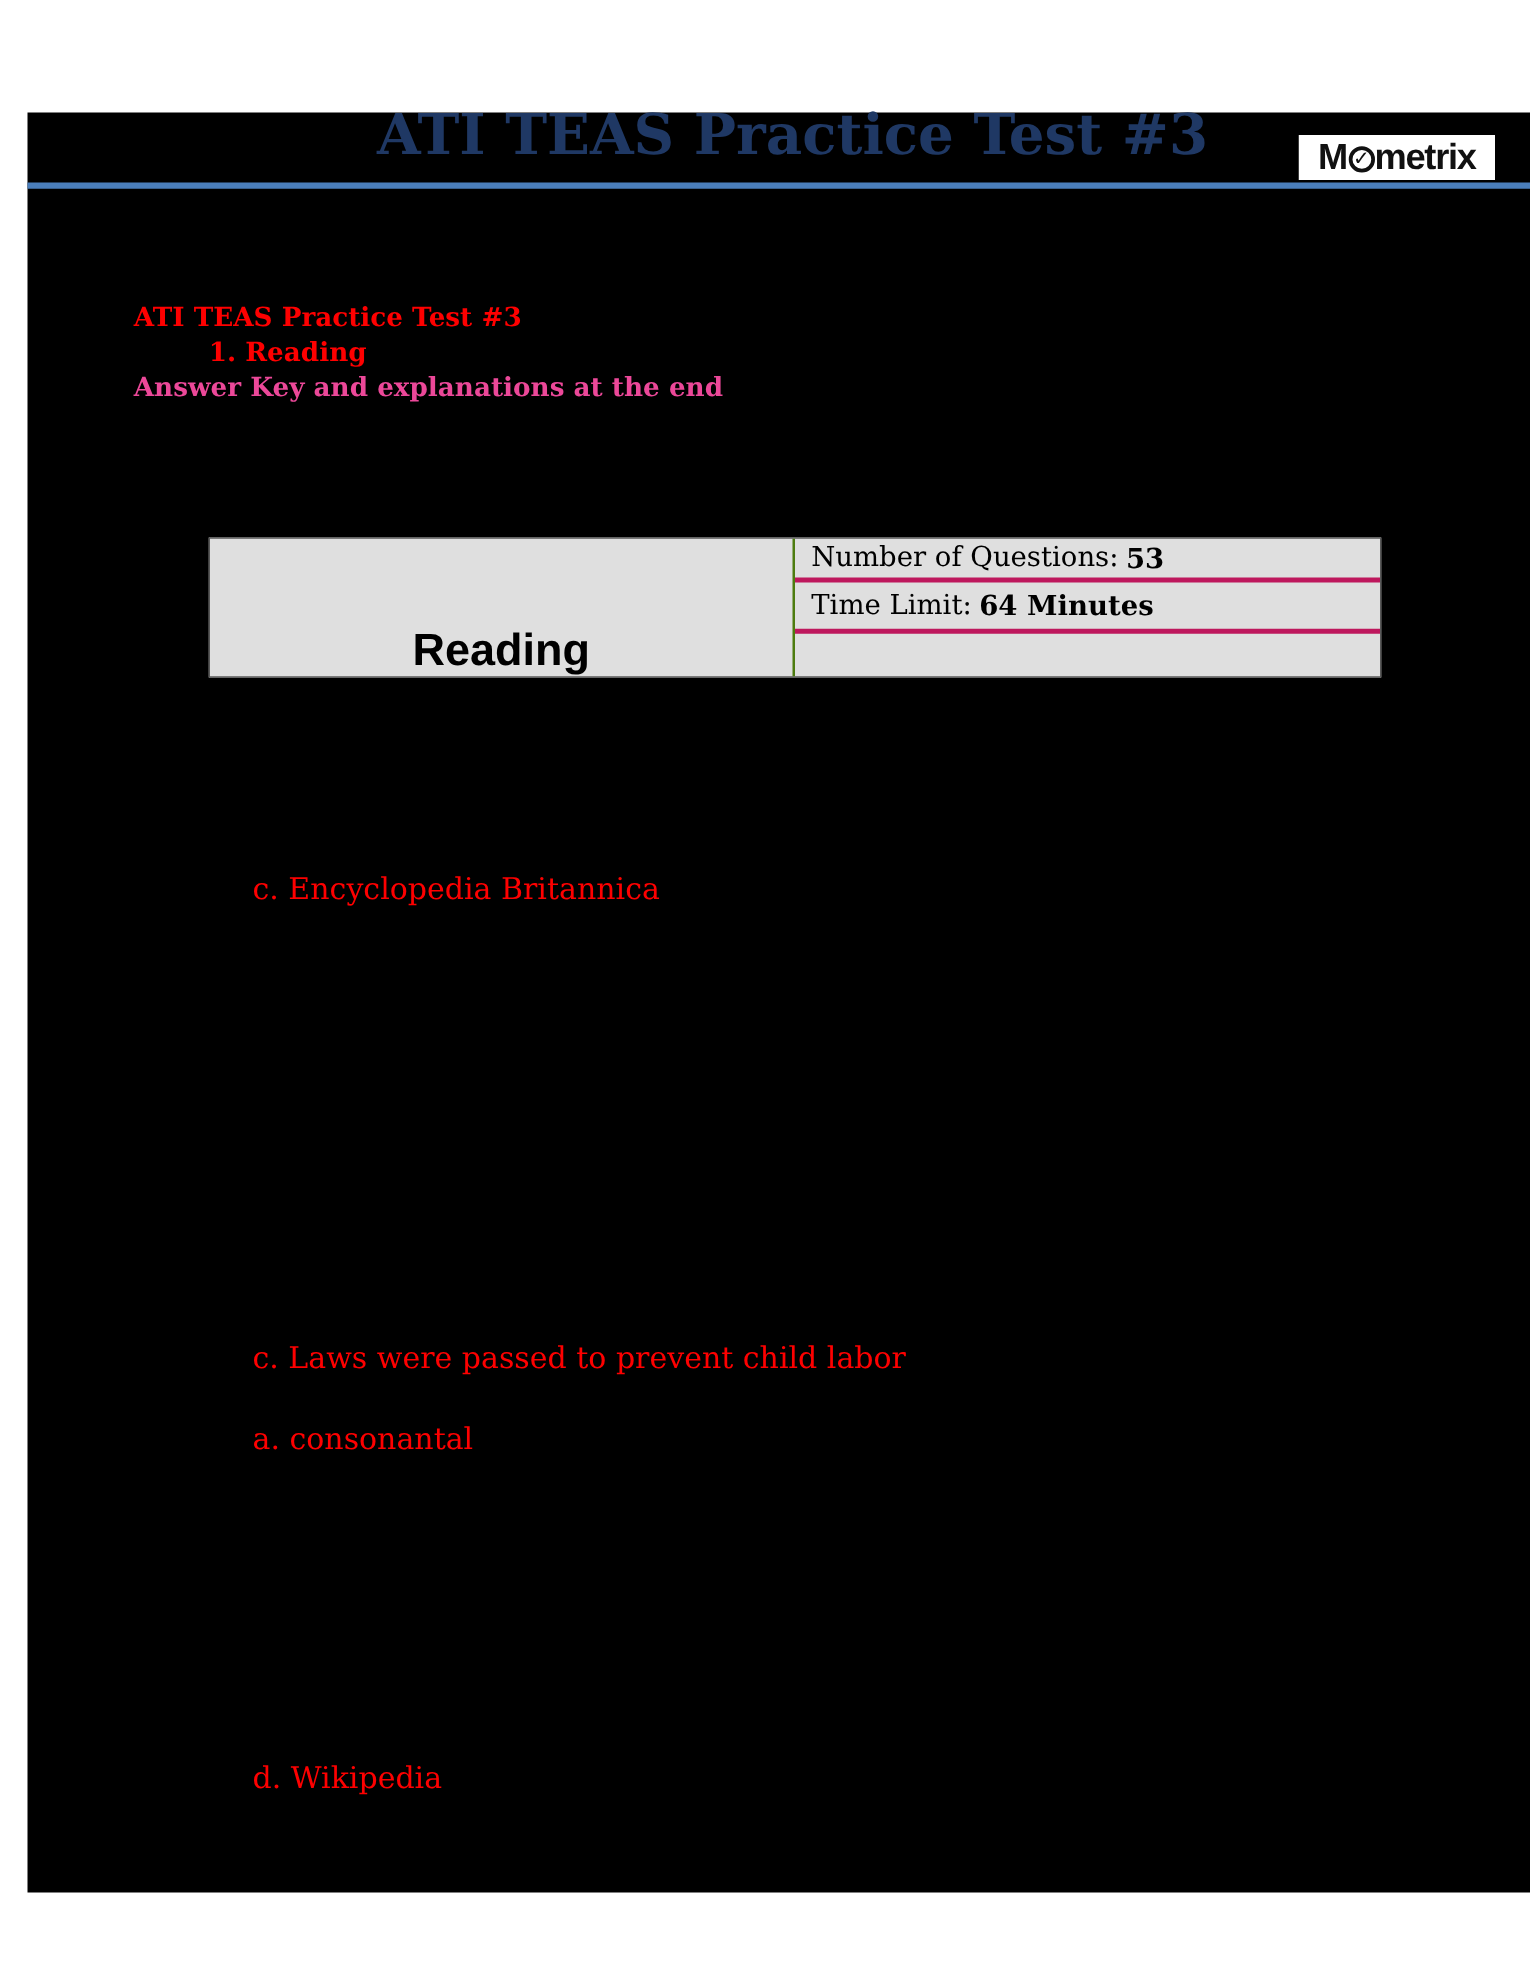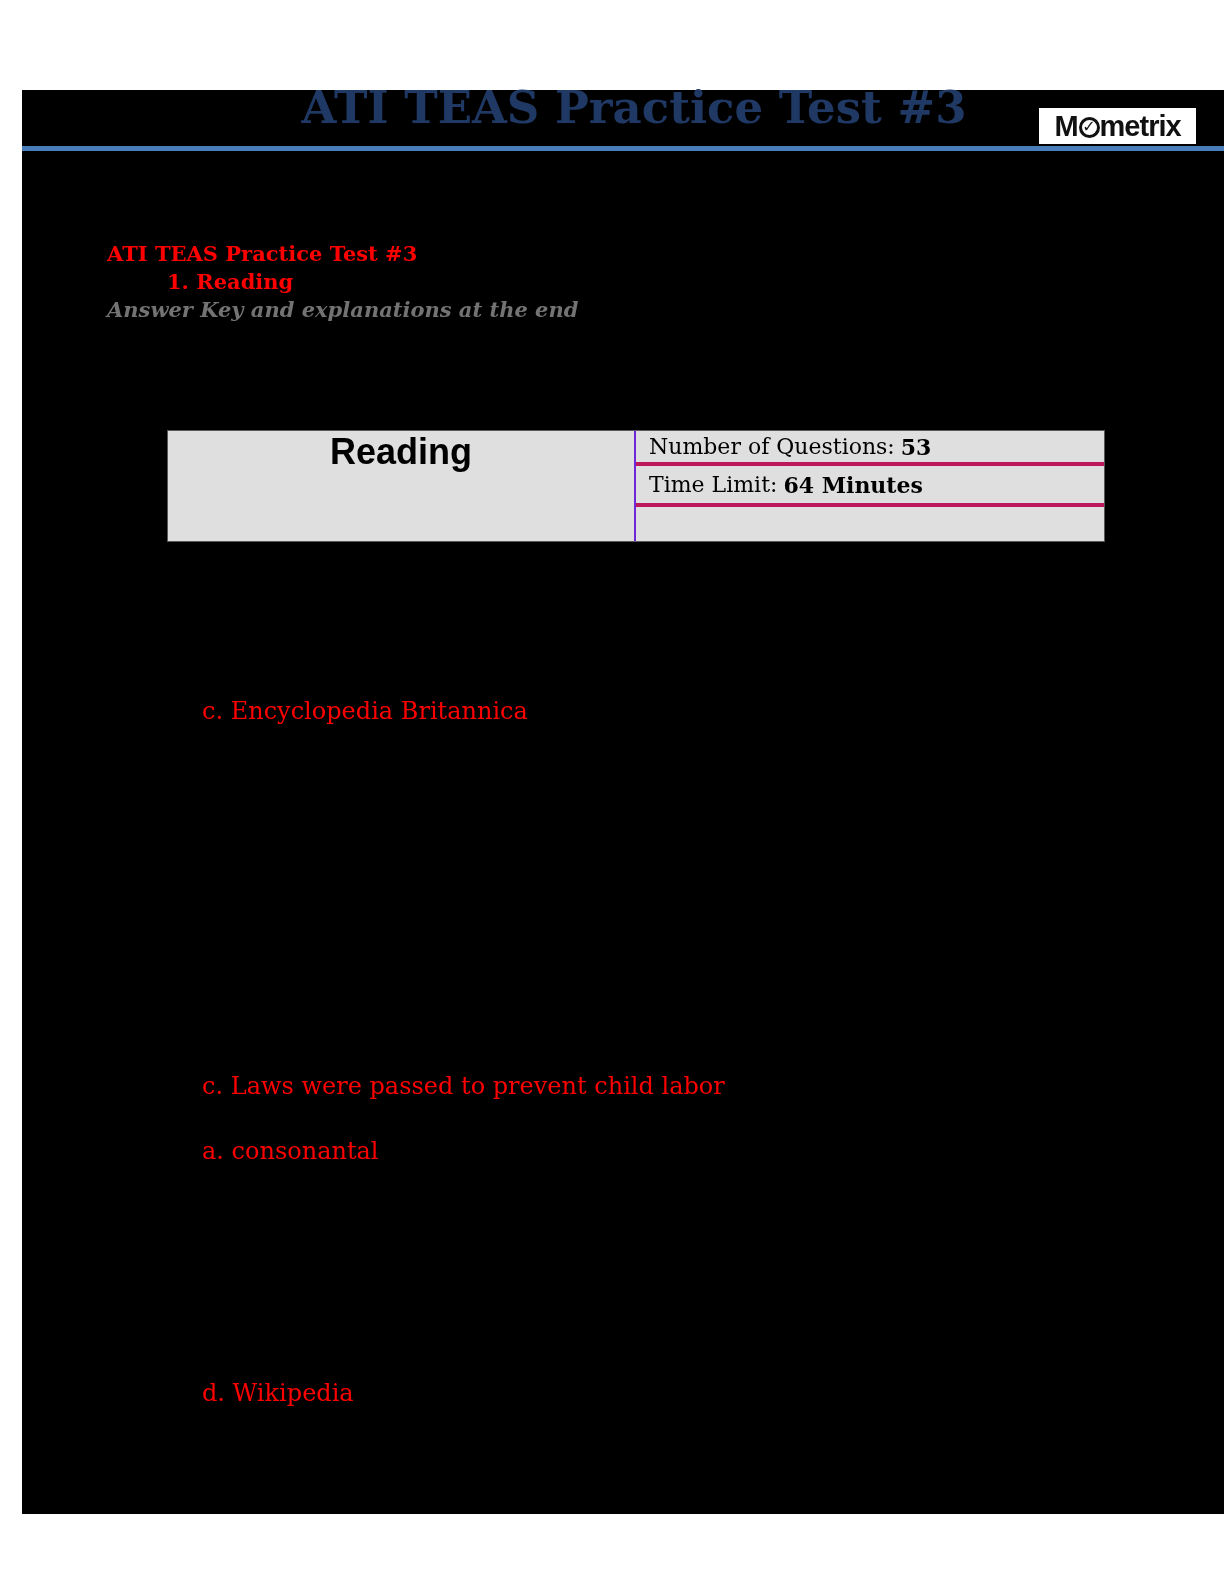--- a/index.html
+++ b/index.html
@@ -31,30 +31,30 @@
     font-size:16px;line-height:1;margin:0 0px 0 1px;transform:translateY(1px);
     font-family:"DejaVu Sans",sans-serif;letter-spacing:0;
   }
   .header-rule{position:absolute;left:0;top:146px;width:1224px;height:5px;background:#4A7EBB;}
 
   
   .toc{position:absolute;left:85px;top:240px;
     font-family:"DejaVu Serif","Liberation Serif",serif;font-weight:bold;
     font-size:21px;line-height:28px;color:#FE0000;white-space:nowrap;}
   .toc-item{margin-left:60px;}
-  .toc-note{color:#737373;font-style:italic;}
+  .toc-note{color:#ec4899;}
 
   
   .section-table{
     position:absolute;left:145px;top:430px;width:938px;height:112px;
     display:flex;border:1px solid #595959;background:#DFDFDF;
   }
   .section-title-cell{
-    width:468px;border-right:2px solid #6d28d9;
-    display:flex;align-items:flex-start;justify-content:center;
+    width:468px;border-right:2px solid #4d7c0f;
+    display:flex;align-items:flex-end;justify-content:center;
   }
   .section-title{
     font-family:"Liberation Sans",sans-serif;font-weight:bold;
     font-size:36px;color:#000000;letter-spacing:0px;
   }
   .section-info{flex:1;display:flex;flex-direction:column;}
   .info-row{
     height:35px;display:flex;align-items:center;padding-left:13px;
     font-size:22px;color:#000000;white-space:nowrap;
     border-bottom:4px solid #be185d;
@@ -65,21 +65,21 @@
 
   
   .answer-line{
     position:absolute;left:180px;color:#FE0000;
     font-size:24px;line-height:24px;white-space:nowrap;
     font-family:"DejaVu Serif","Liberation Serif",serif;
   }
   .answer-1{top:699px;}
   .answer-2{top:1074px;}
   .answer-3{top:1139px;}
-  .answer-4{top:1381px;}
+  .answer-4{top:1410px;}
 </style>
 </head>
 <body>
 
 <div class="page">
   <div class="black-band"></div>
 
   <h1 class="doc-title">ATI TEAS Practice Test #3</h1>
 
   <div class="logo-box">

